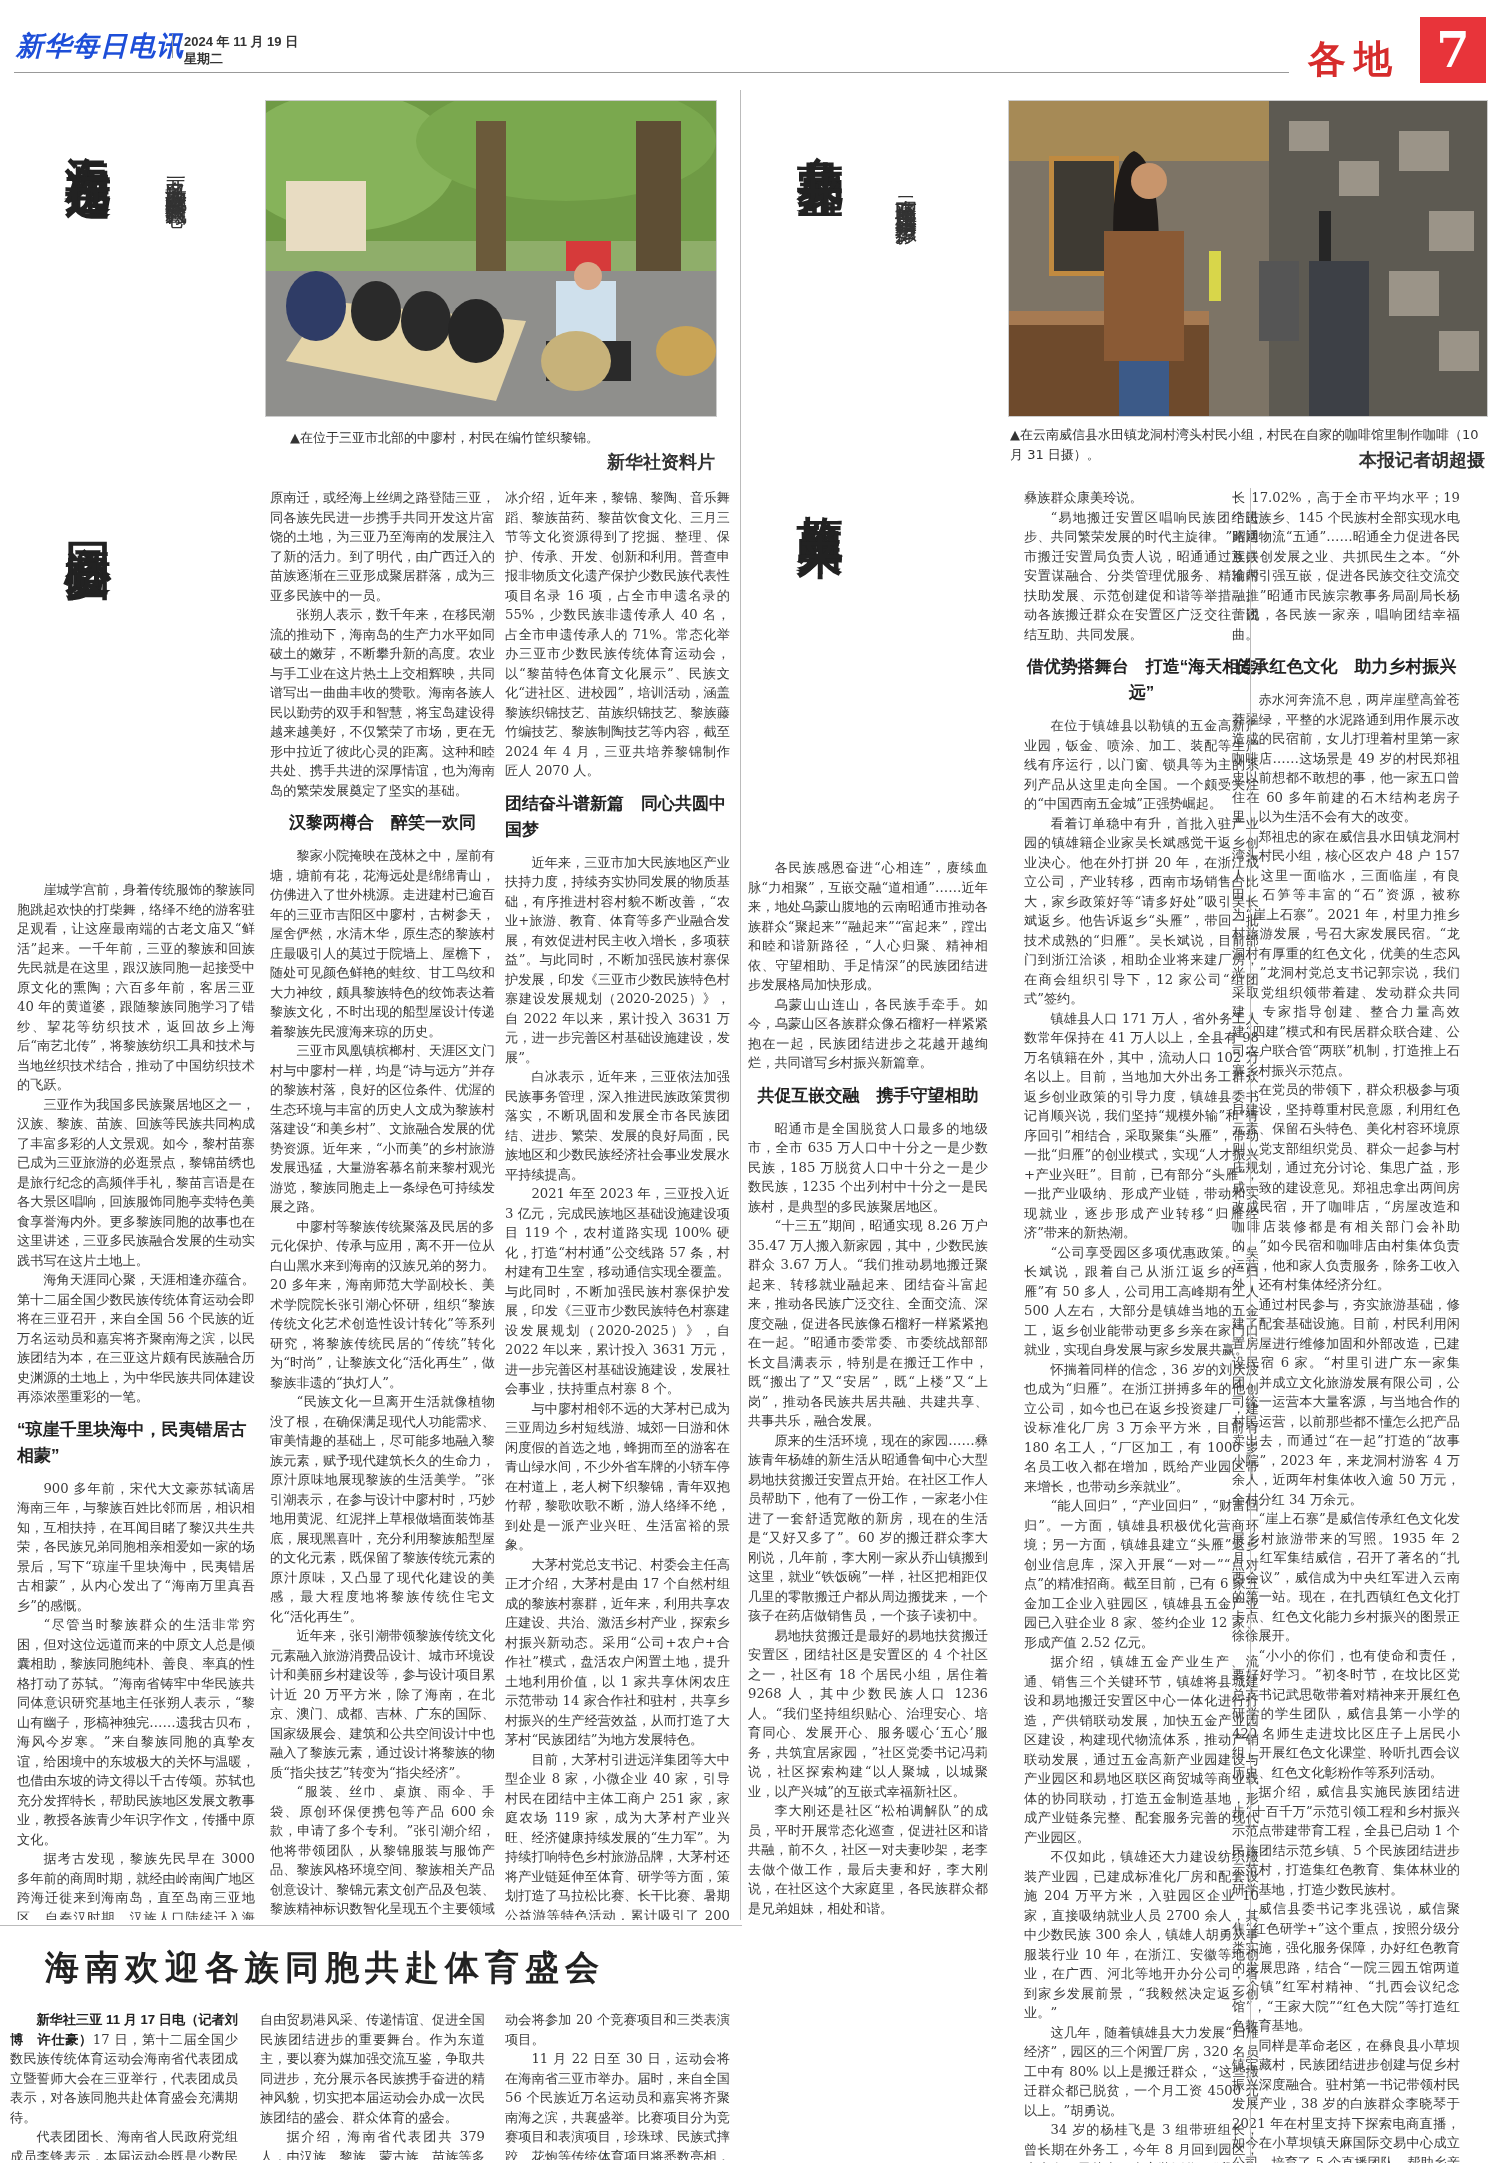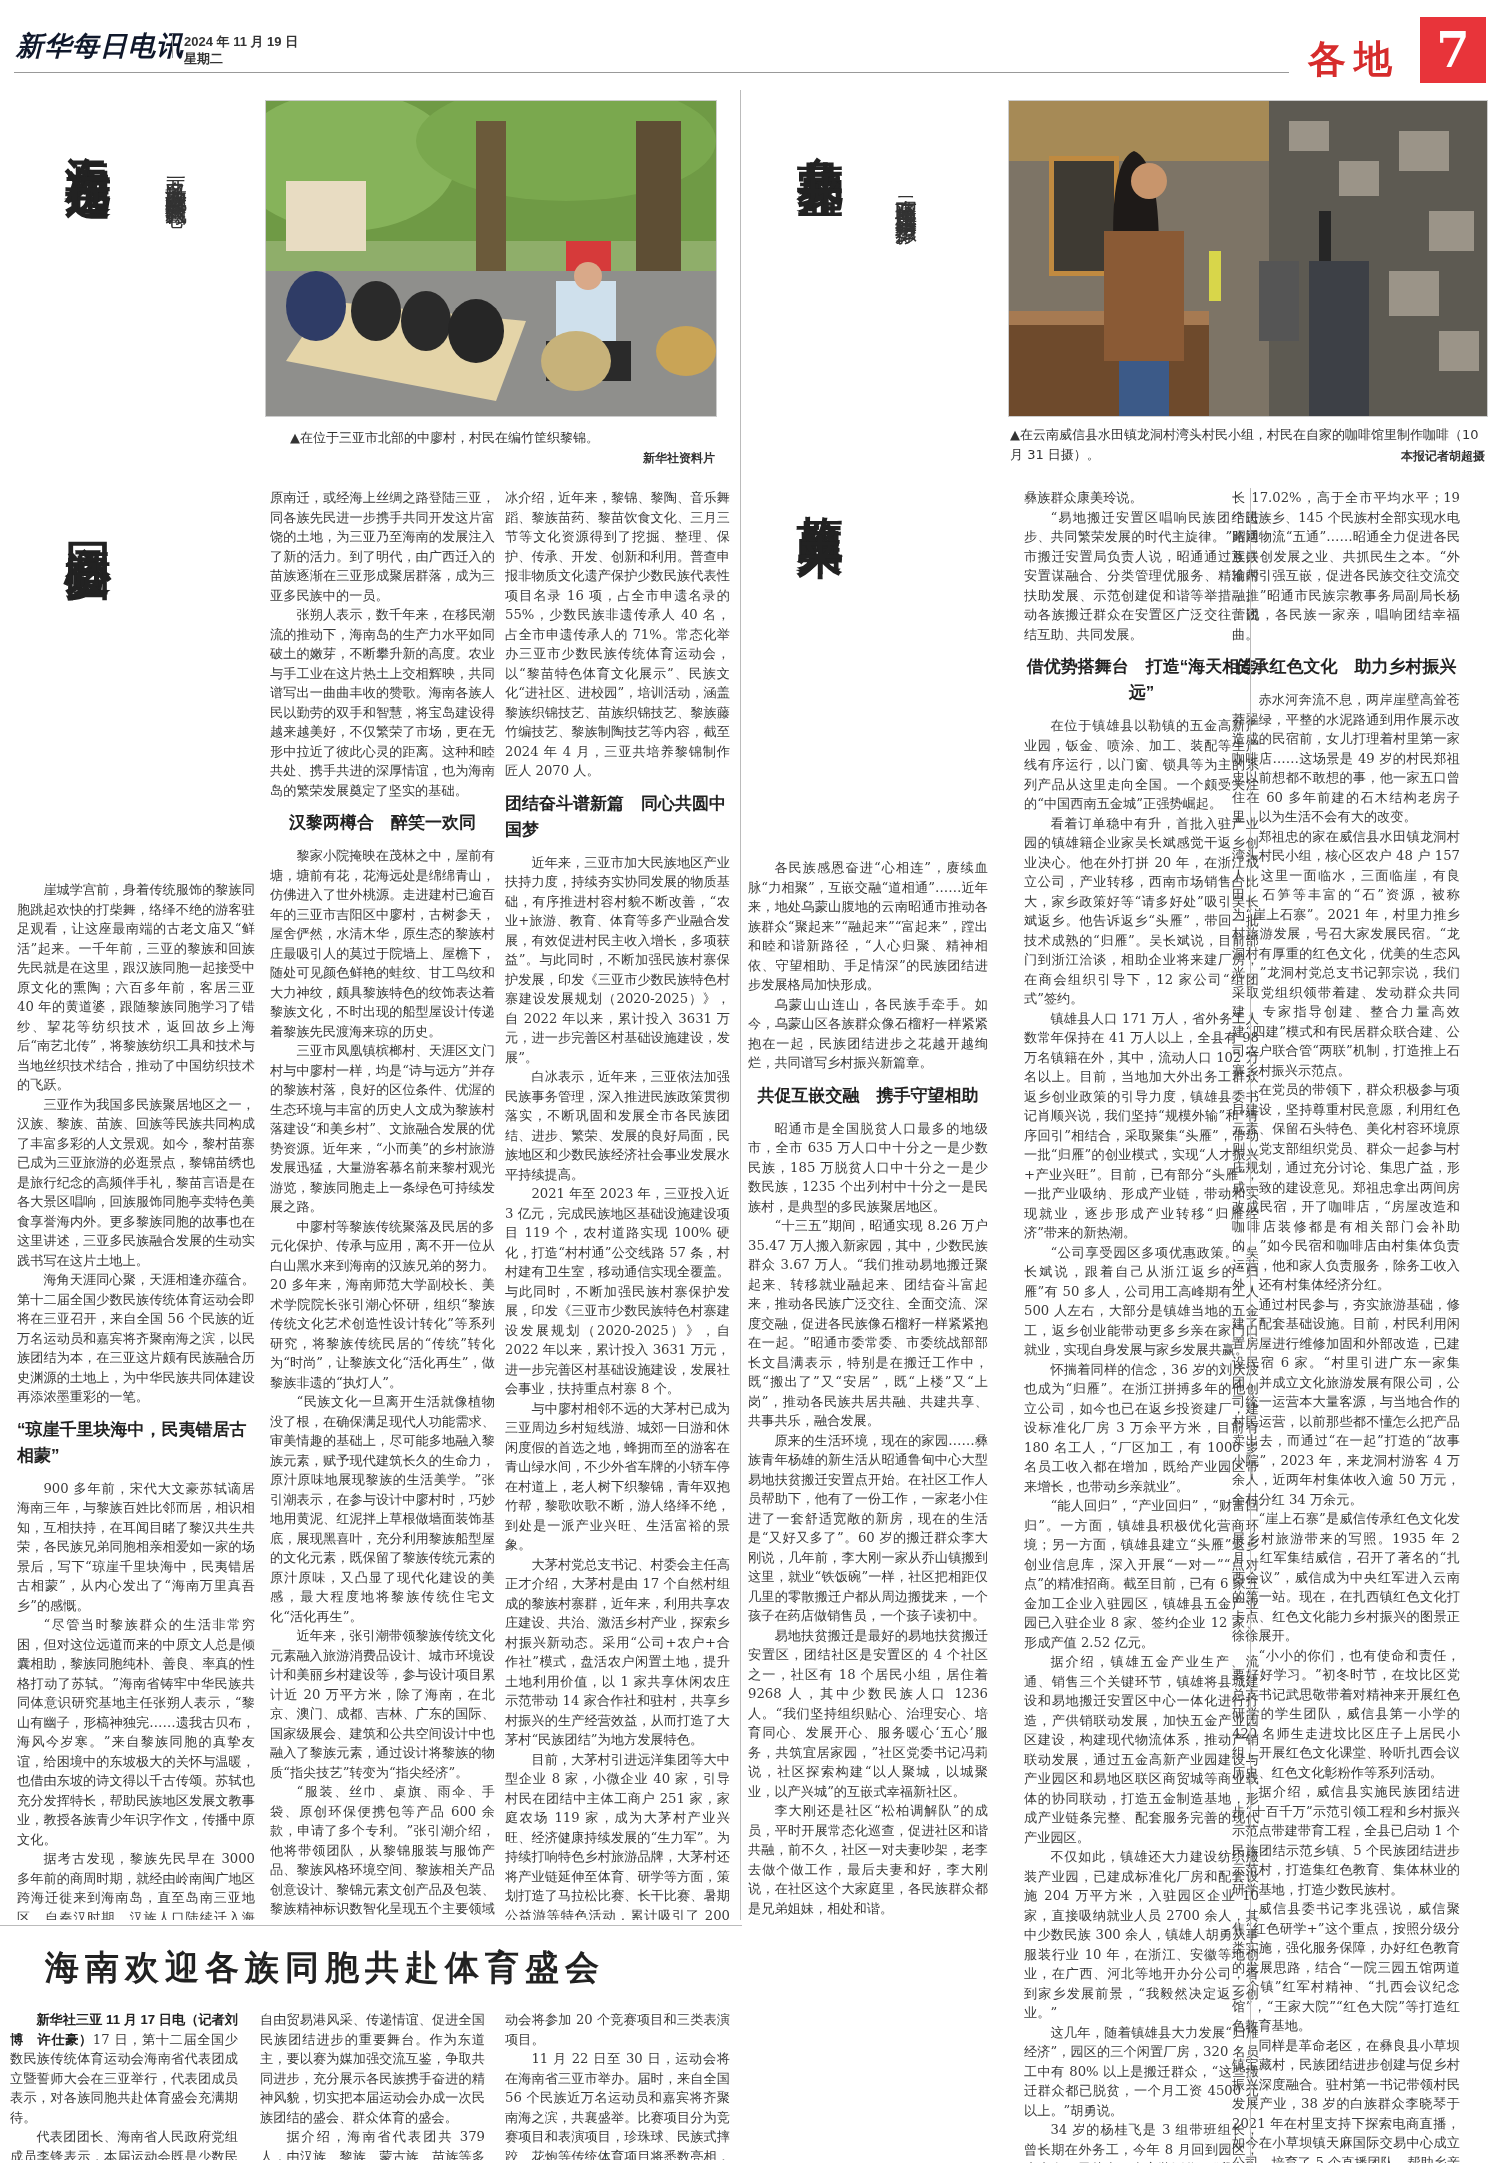--- a/index.html
+++ b/index.html
@@ -2,39 +2,39 @@
 <html><head>
 <meta charset="utf-8">
 <style>
   html, body { margin: 0; padding: 0; background: #ffffff; }
   body { width: 1500px; height: 2173px; position: relative; overflow: hidden;
          font-family: "DejaVu Serif", "Liberation Serif", serif; color: #2a2a2a; }
   .abs { position: absolute; }
   
   .masthead { left: 0; top: 0; width: 1500px; height: 60px; }
   .logo { left: 16px; top: 28px; font-family: "DejaVu Serif", serif; font-weight: bold; font-style: italic;
-          font-size: 27px; color: #0f172a; letter-spacing: 1px; }
+          font-size: 27px; color: #1d4ed8; letter-spacing: 1px; }
   .mast-sep { left: 172px; top: 34px; width: 1px; height: 24px; background: #999; }
   .mast-date { left: 184px; top: 33px; font-family: "Liberation Sans", sans-serif; font-size: 13px; font-weight: bold; color: #333; }
   .mast-day { left: 184px; top: 50px; font-family: Liberation Sans, sans-serif; font-size: 13px; font-weight: bold; color: #333; }
   .mast-rule { left: 14px; top: 72px; width: 1275px; height: 1px; background: #999; }
   .section { left: 1308px; top: 34px; font-size: 38px; font-weight: bold; color: #d62c2c; letter-spacing: 8px; }
   .page-box { left: 1420px; top: 17px; width: 66px; height: 66px; background: #e8343a; color: #fff;
               font-size: 48px; font-weight: bold; text-align: center; line-height: 66px; }
 
   
   .vtitle { writing-mode: vertical-rl; text-orientation: upright; font-weight: bold; color: #222;
             font-family: "DejaVu Serif", serif; letter-spacing: 4px; }
   .vsub { writing-mode: vertical-rl; text-orientation: upright; color: #333;
           font-family: "DejaVu Sans", sans-serif; letter-spacing: 2px; }
 
   
   .photo { overflow: hidden; border: 1px solid #ccc; }
   .caption { font-family: "DejaVu Sans", sans-serif; font-size: 13px; color: #333; line-height: 20px; }
-  .credit { font-family: "Liberation Sans", sans-serif; font-weight: bold; font-size: 12px; color: #333; text-align: right; }
+  .credit { font-family: "Liberation Sans", sans-serif; font-weight: bold; font-size: 18px; color: #333; text-align: right; }
 
   
   .col { font-family: "DejaVu Serif", serif; font-size: 13.2px; line-height: 19.5px; color: #3a3a3a;
          text-align: justify; overflow: hidden; }
   .col p { margin: 0; text-indent: 2em; }
   .subhead { font-family: "Liberation Sans", sans-serif; font-weight: bold; font-size: 17px; color: #222;
              text-align: center; margin: 10px 0 10px 0; line-height: 26px; }
   .lead-b { font-family: "Liberation Sans", sans-serif; font-weight: bold; color: #222; }
 
   .bottom-title { left: 45px; top: 1945px; font-size: 34px; font-weight: bold; letter-spacing: 6px; color: #222;

